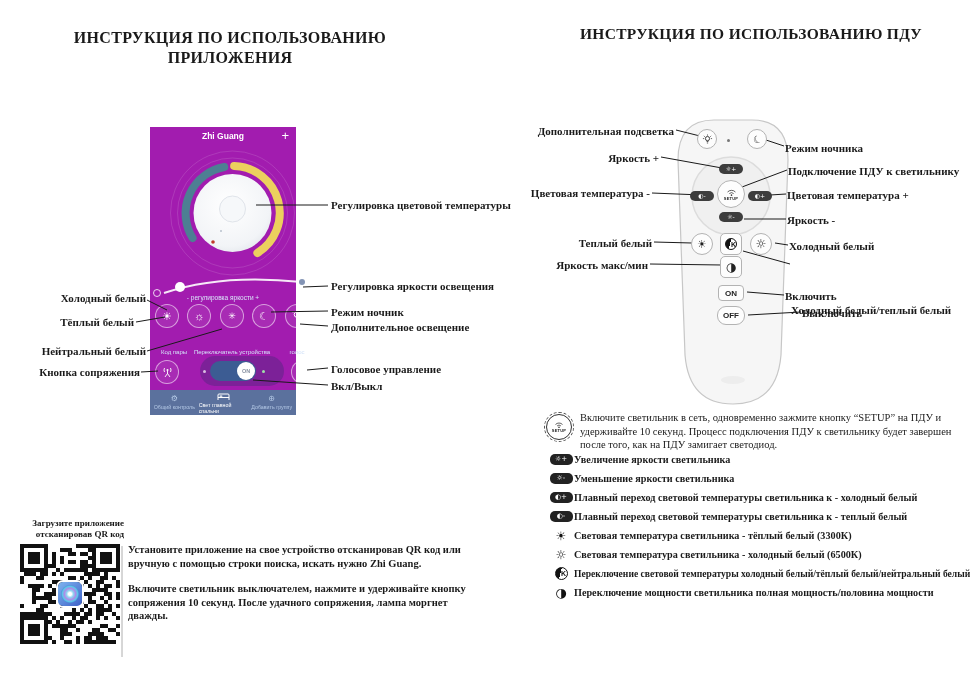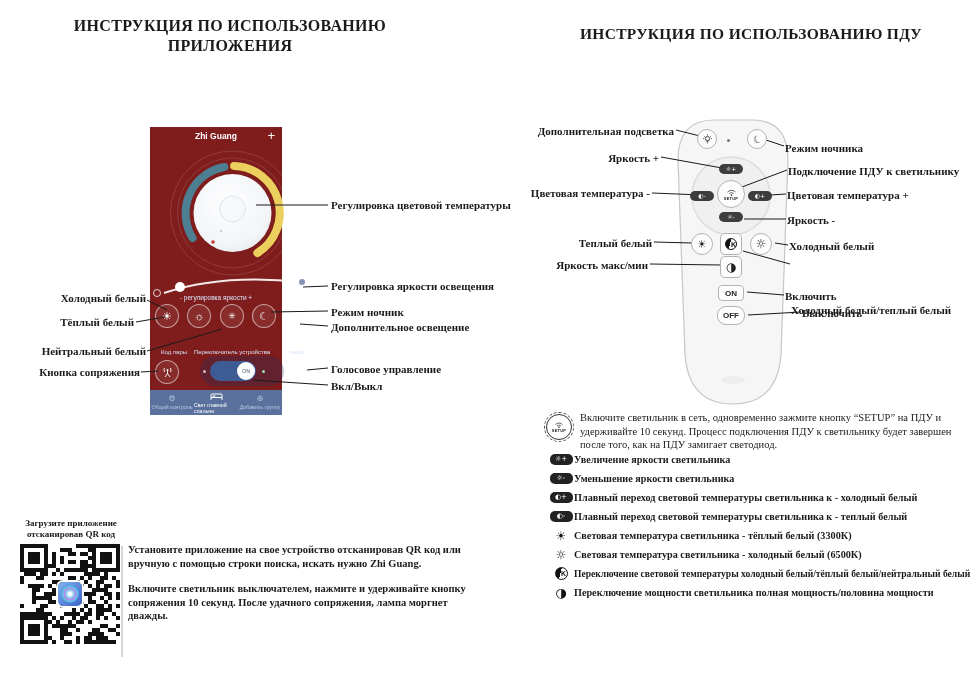--- a/index.html
+++ b/index.html
@@ -1,25 +1,25 @@
 <!DOCTYPE html>
 <html><head>
 <meta charset="utf-8">
 <style>
   html,body{margin:0;padding:0;background:#fff;}
   #page{position:relative;width:970px;height:678px;background:#ffffff;overflow:hidden;
         font-family:"Liberation Serif",serif;color:#1a1a1a;}
   .abs{position:absolute;}
   .title{font-weight:bold;text-align:center;line-height:1.25;letter-spacing:.3px;}
-  #left-title{left:60px;top:16px;width:340px;font-size:16px;}
+  #left-title{left:60px;top:28px;width:340px;font-size:16px;}
   #right-title{left:545px;top:24px;width:412px;font-size:15.5px;}
   .callout{position:absolute;font-size:11px;font-weight:bold;white-space:nowrap;z-index:2;}
   .callout.r{text-align:left;}
   
-  #app{left:150px;top:127px;width:132px;height:288px;background:#7f1d1d;z-index:1;
+  #app{left:150px;top:127px;width:146px;height:288px;background:#a21caf;z-index:1;
        font-family:"Liberation Sans",sans-serif;color:#fff;}
   #app-header{position:absolute;left:0;top:0;width:100%;height:20px;}
   #app-title{position:absolute;left:0;top:4px;width:100%;text-align:center;font-size:8.5px;font-weight:bold;color:#fff;}
   #app-add{position:absolute;right:7px;top:1px;font-size:13px;font-weight:400;color:#fff;}
   #dial-svg{position:absolute;left:0;top:20px;}
   #slider-svg{position:absolute;left:0;top:150px;}
   #slider-label{position:absolute;left:0;top:167px;width:100%;text-align:center;font-size:6.5px;color:#d9e6fa;}
   .mode-btn{position:absolute;top:177px;width:24px;height:24px;border-radius:50%;
             border:1px solid rgba(255,255,255,.55);background:rgba(255,255,255,.07);
             display:flex;align-items:center;justify-content:center;font-size:11px;color:#fff;box-sizing:border-box;}
@@ -32,21 +32,21 @@
   #toggle{position:absolute;left:60px;top:234px;width:46px;height:20px;border-radius:10px;background:#3c5c93;}
   #toggle-knob{position:absolute;right:1px;top:1px;width:18px;height:18px;border-radius:50%;background:#fff;
                display:flex;align-items:center;justify-content:center;font-size:5.5px;font-weight:bold;color:#8a93a3;}
   .tdot{position:absolute;top:243px;width:3px;height:3px;border-radius:50%;background:rgba(255,255,255,.7);}
   #app-nav{position:absolute;left:0;top:263px;width:100%;height:25px;background:#5b719d;display:flex;}
   .nav-item{flex:1;display:flex;flex-direction:column;align-items:center;justify-content:center;gap:1px;
             color:rgba(195,215,242,.85);font-size:5.3px;}
   .nav-item .nicon{font-size:8px;line-height:8px;}
   .nav-item.active{color:#fff;}
   
-  #qr-caption{left:18px;top:518px;width:106px;text-align:center;font-size:9px;font-weight:bold;line-height:1.2;}
+  #qr-caption{left:18px;top:518px;width:106px;text-align:right;font-size:9px;font-weight:bold;line-height:1.2;}
   #qr{left:20px;top:544px;width:100px;height:100px;display:grid;grid-template-columns:repeat(25,1fr);
       grid-template-rows:repeat(25,1fr);background:#fff;}
   #qr i{display:block;}
   #qr i.b{background:#111;}
   #qr-app-icon{left:58px;top:582px;width:24px;height:24px;border-radius:5px;z-index:2;
                background:linear-gradient(135deg,#7fb4ef,#3f62c8);display:flex;align-items:center;justify-content:center;
                box-shadow:0 0 0 2px #fff;}
   #qr-app-icon .ring{width:18px;height:18px;border-radius:50%;
       background:radial-gradient(circle,#ffffff 12%,#8fd3f0 28%,#b08ae8 44%,#5fc7e8 60%,#3a6ccc 78%);}
   #instructions{left:128px;top:543px;width:356px;font-size:10.5px;font-weight:bold;line-height:1.32;}

